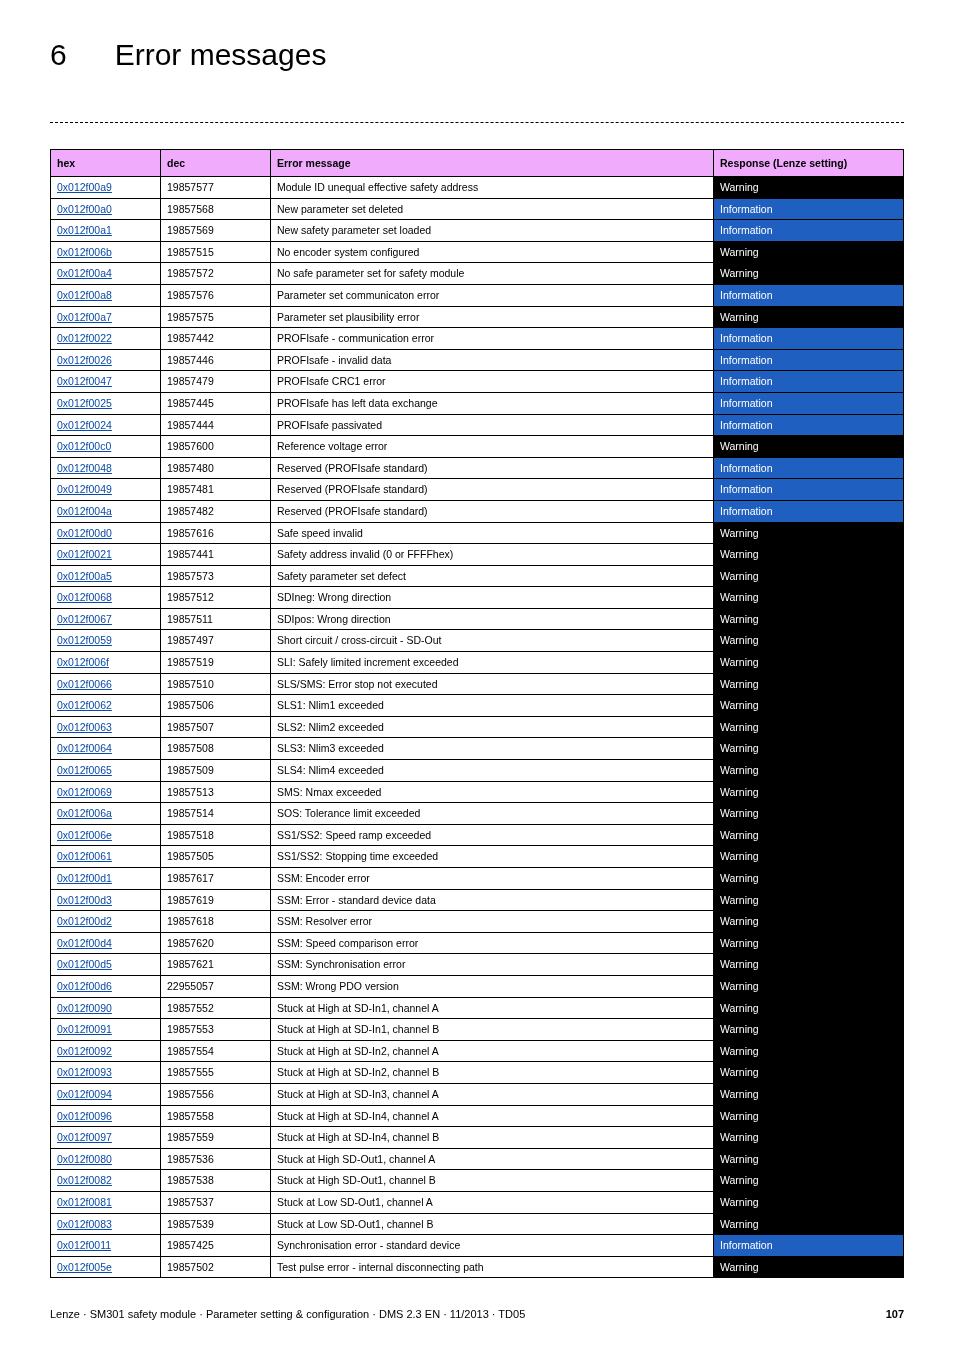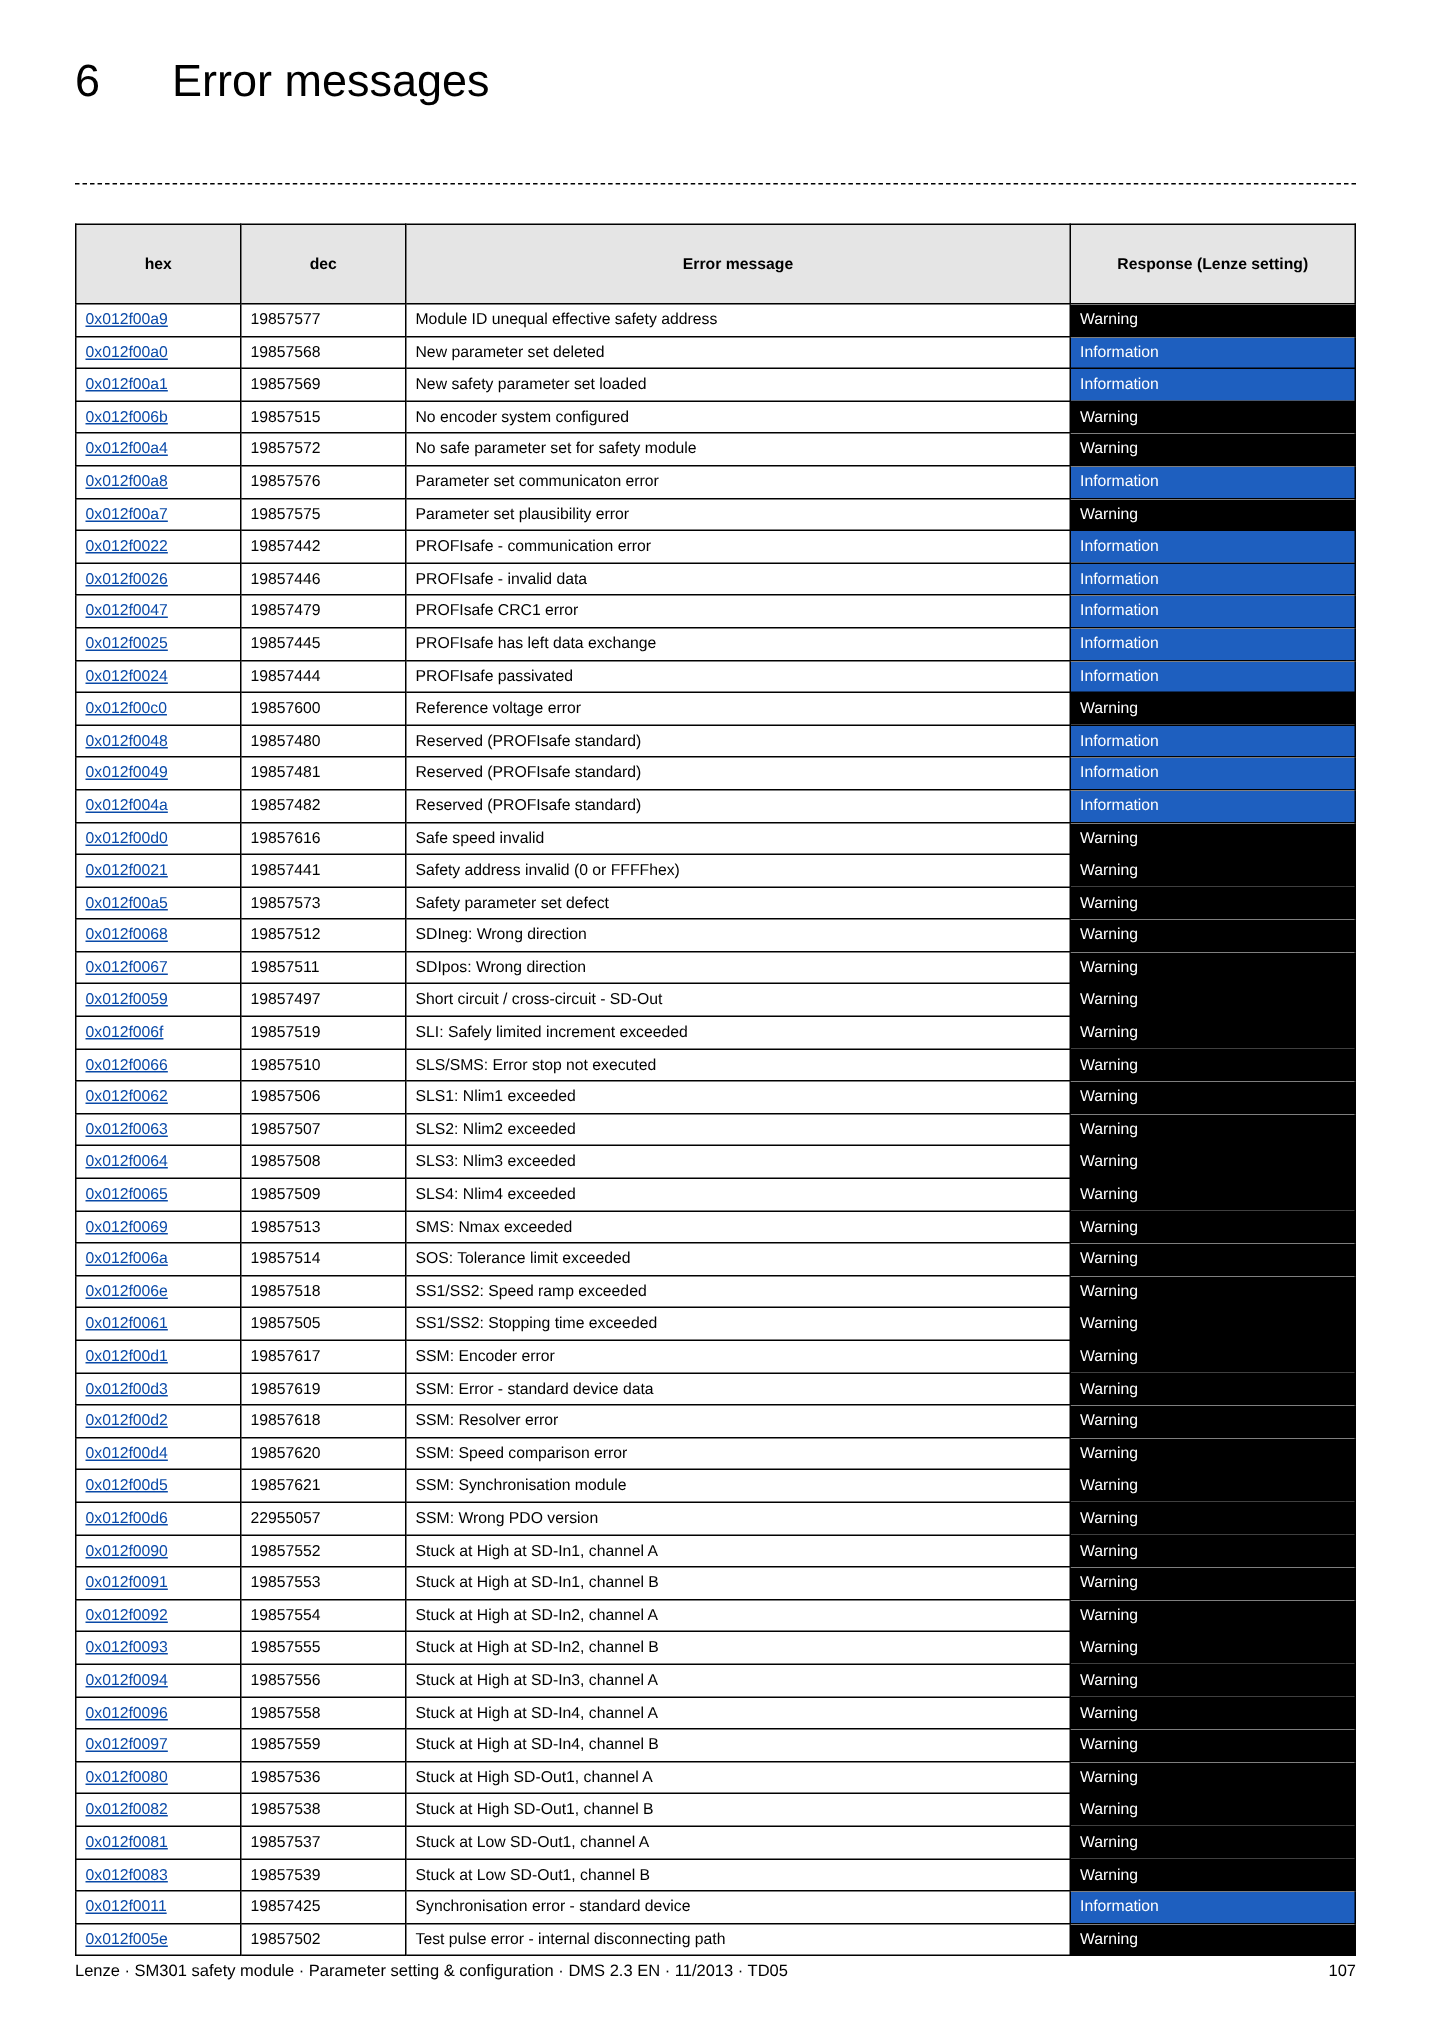--- a/index.html
+++ b/index.html
@@ -36,25 +36,25 @@
     border-top: 1.2px dashed #000;
     margin: 0 0 26px 0;
   }
   table.error-table {
     border-collapse: collapse;
     width: 100%;
     font-size: 10.5px;
     table-layout: fixed;
   }
   table.error-table th {
-    background: #e5e5e5;
+    background: #f0abfc;
     color: #000;
     font-weight: 700;
-    text-align: center;
-    padding: 20px 6px;
+    text-align: left;
+    padding: 7px 6px;
     border: 1px solid #000;
     vertical-align: middle;
   }
   table.error-table td {
     border: 1px solid #000;
     padding: 4px 6px;
     vertical-align: middle;
     height: 19px;
     line-height: 1.2;
     overflow: hidden;
@@ -79,21 +79,21 @@
     position: absolute;
     left: 50px;
     right: 50px;
     bottom: 30px;
     display: flex;
     justify-content: space-between;
     font-size: 11px;
     color: #000;
   }
   .footer .page-num {
-    font-weight: 400;
+    font-weight: 700;
   }
 </style>
 </head>
 <body>
 
 <div class="page">
   <div class="chapter-header">
     <span class="chapter-num">6</span>
     <span class="chapter-title">Error messages</span>
   </div>
@@ -328,21 +328,21 @@
         </tr>
         <tr>
           <td class="hex-cell"><a href="#">0x012f00d4</a></td>
           <td>19857620</td>
           <td>SSM: Speed comparison error</td>
           <td class="resp-cell resp-warning">Warning</td>
         </tr>
         <tr>
           <td class="hex-cell"><a href="#">0x012f00d5</a></td>
           <td>19857621</td>
-          <td>SSM: Synchronisation module</td>
+          <td>SSM: Synchronisation error</td>
           <td class="resp-cell resp-warning">Warning</td>
         </tr>
         <tr>
           <td class="hex-cell"><a href="#">0x012f00d6</a></td>
           <td>22955057</td>
           <td>SSM: Wrong PDO version</td>
           <td class="resp-cell resp-warning">Warning</td>
         </tr>
         <tr>
           <td class="hex-cell"><a href="#">0x012f0090</a></td>

